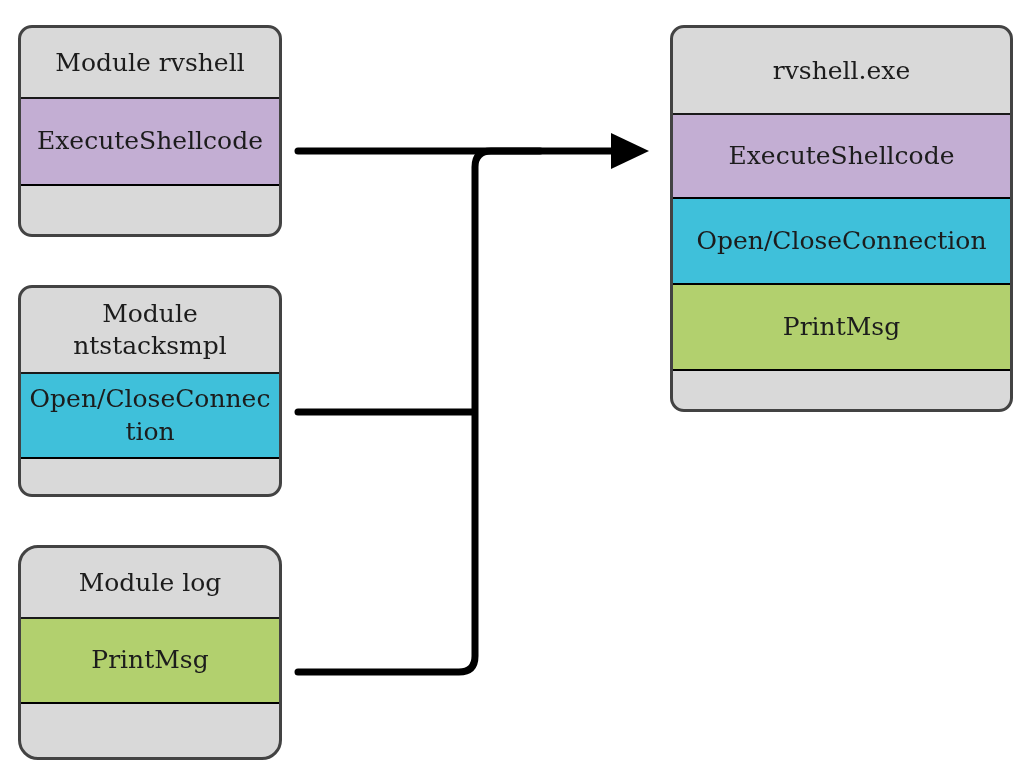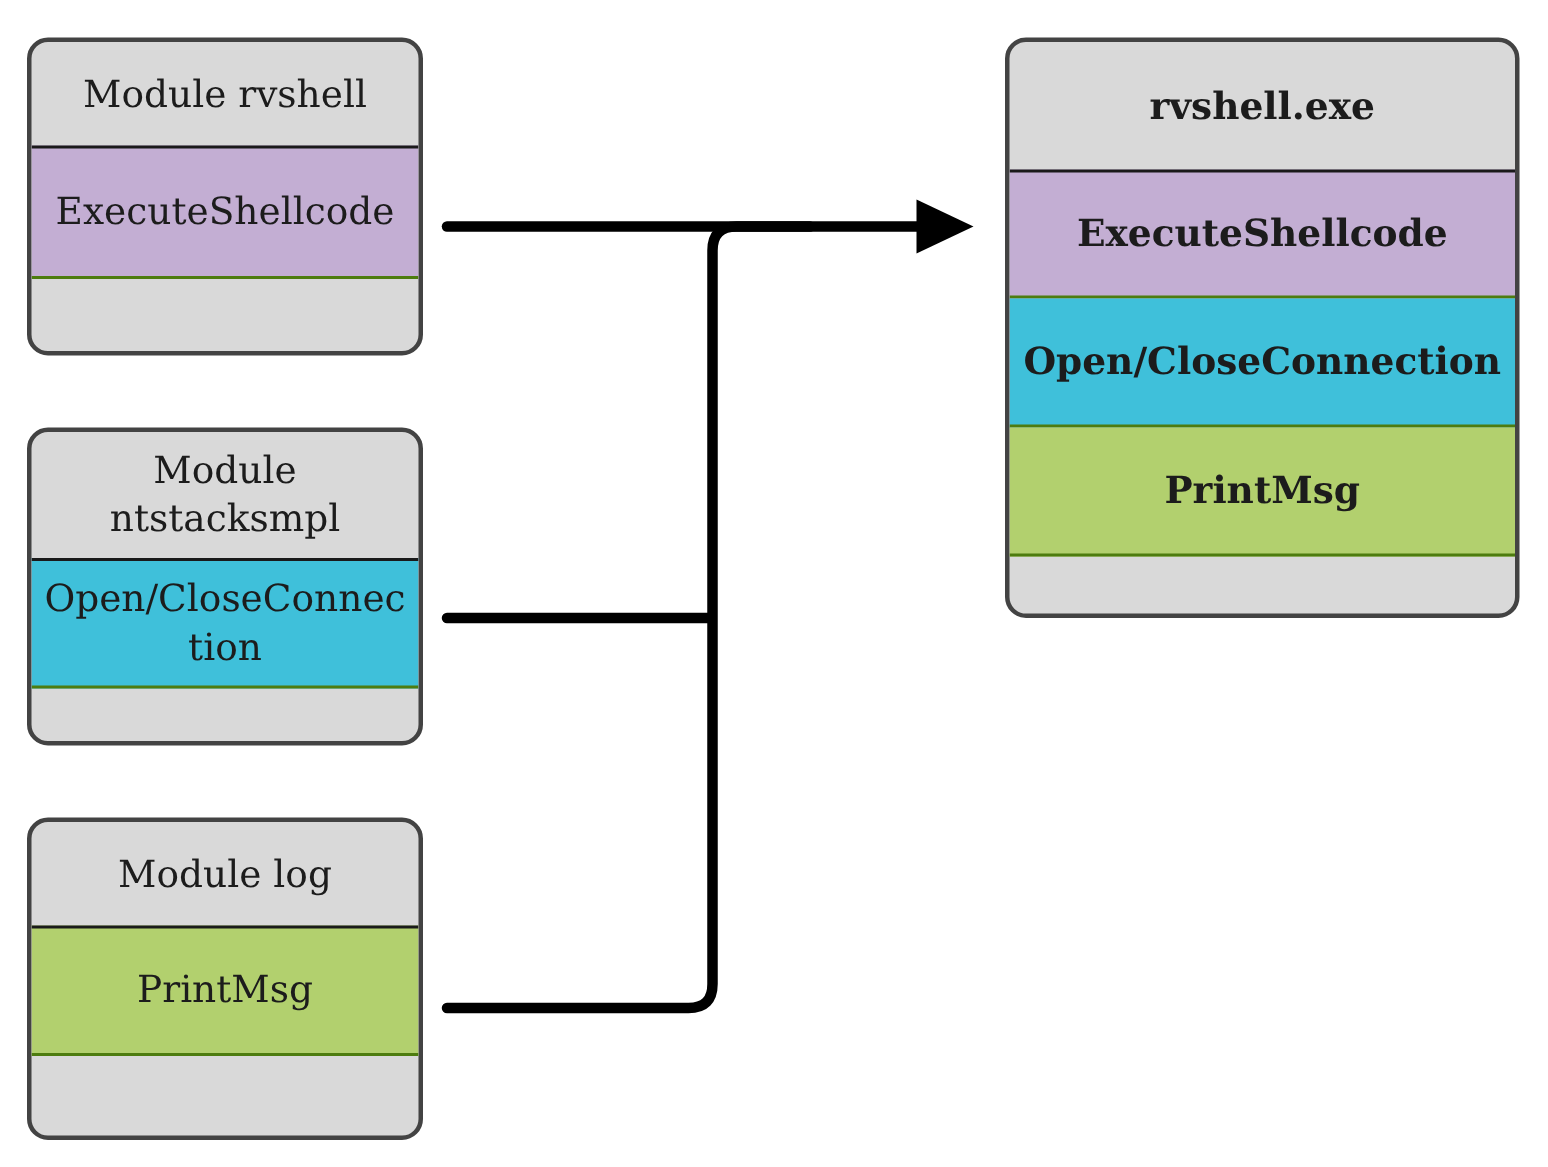--- a/index.html
+++ b/index.html
@@ -49,30 +49,30 @@
     font-size: 25px;
     line-height: 1.28;
     padding: 0 24px;
   }
   .sec.band {
     font-size: 25px;
     line-height: 1.3;
     padding: 0 4px;
     overflow-wrap: anywhere;
     border-top: 2px solid #1a1a1a;
-    border-bottom: 2px solid #4d7c0f;
+    border-bottom: 2px solid #000000;
   }
   .sec.band.no-top { border-top: none; }
   .sec.footer { flex: 1 1 auto; }
 
   
   .pos-m0 { left: 18px;  top: 25px;  width: 264px; height: 212px; }
   .pos-m1 { left: 18px;  top: 285px; width: 264px; height: 212px; }
-  .pos-m2 { left: 18px;  top: 545px; width: 264px; height: 215px; }
-  .pos-exe{ left: 670px; top: 25px;  width: 343px; height: 387px; font-weight: bold; }
+  .pos-m2 { left: 18px;  top: 545px; width: 264px; height: 215px; border-radius: 20px; }
+  .pos-exe{ left: 670px; top: 25px;  width: 343px; height: 387px; }
 
   .pos-m0 .header, .pos-m2 .header { height: 69px; }
   .pos-m1 .header { height: 84px; align-items: center; }
   .pos-m0 .band { height: 89px; }
   .pos-m1 .band { height: 87px; }
   .pos-m2 .band { height: 87px; }
   .pos-exe .header { height: 85px; }
   .pos-exe .band { height: 86px; }
 </style>
 </head>

